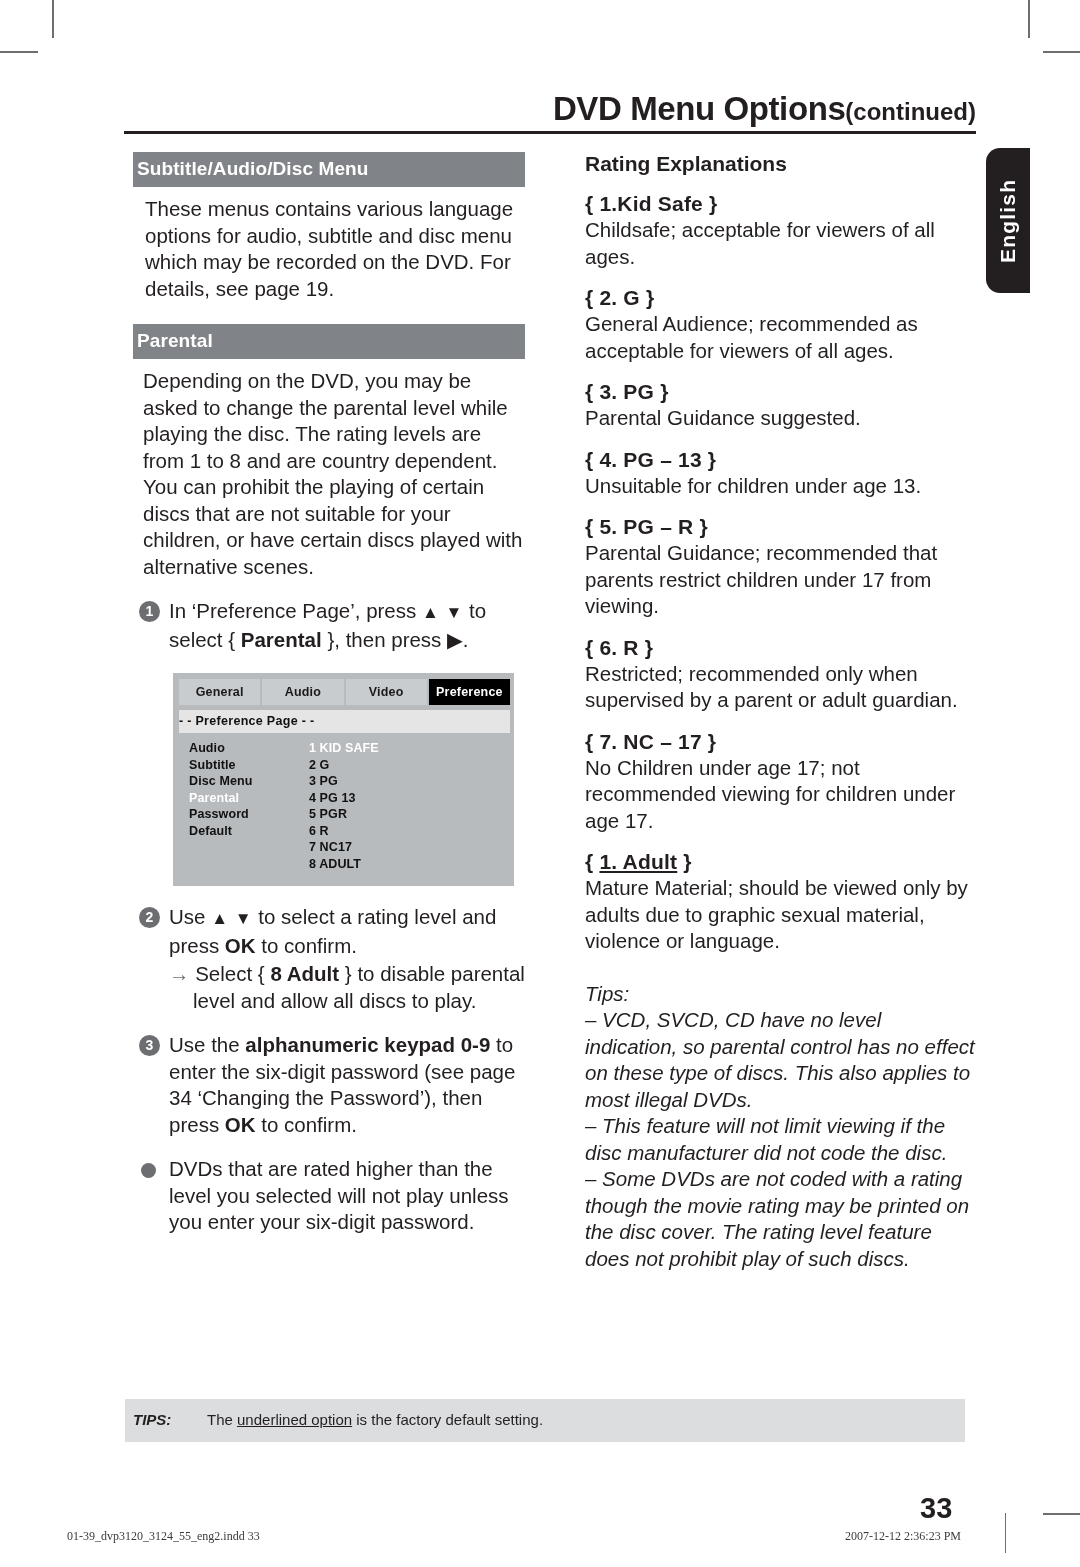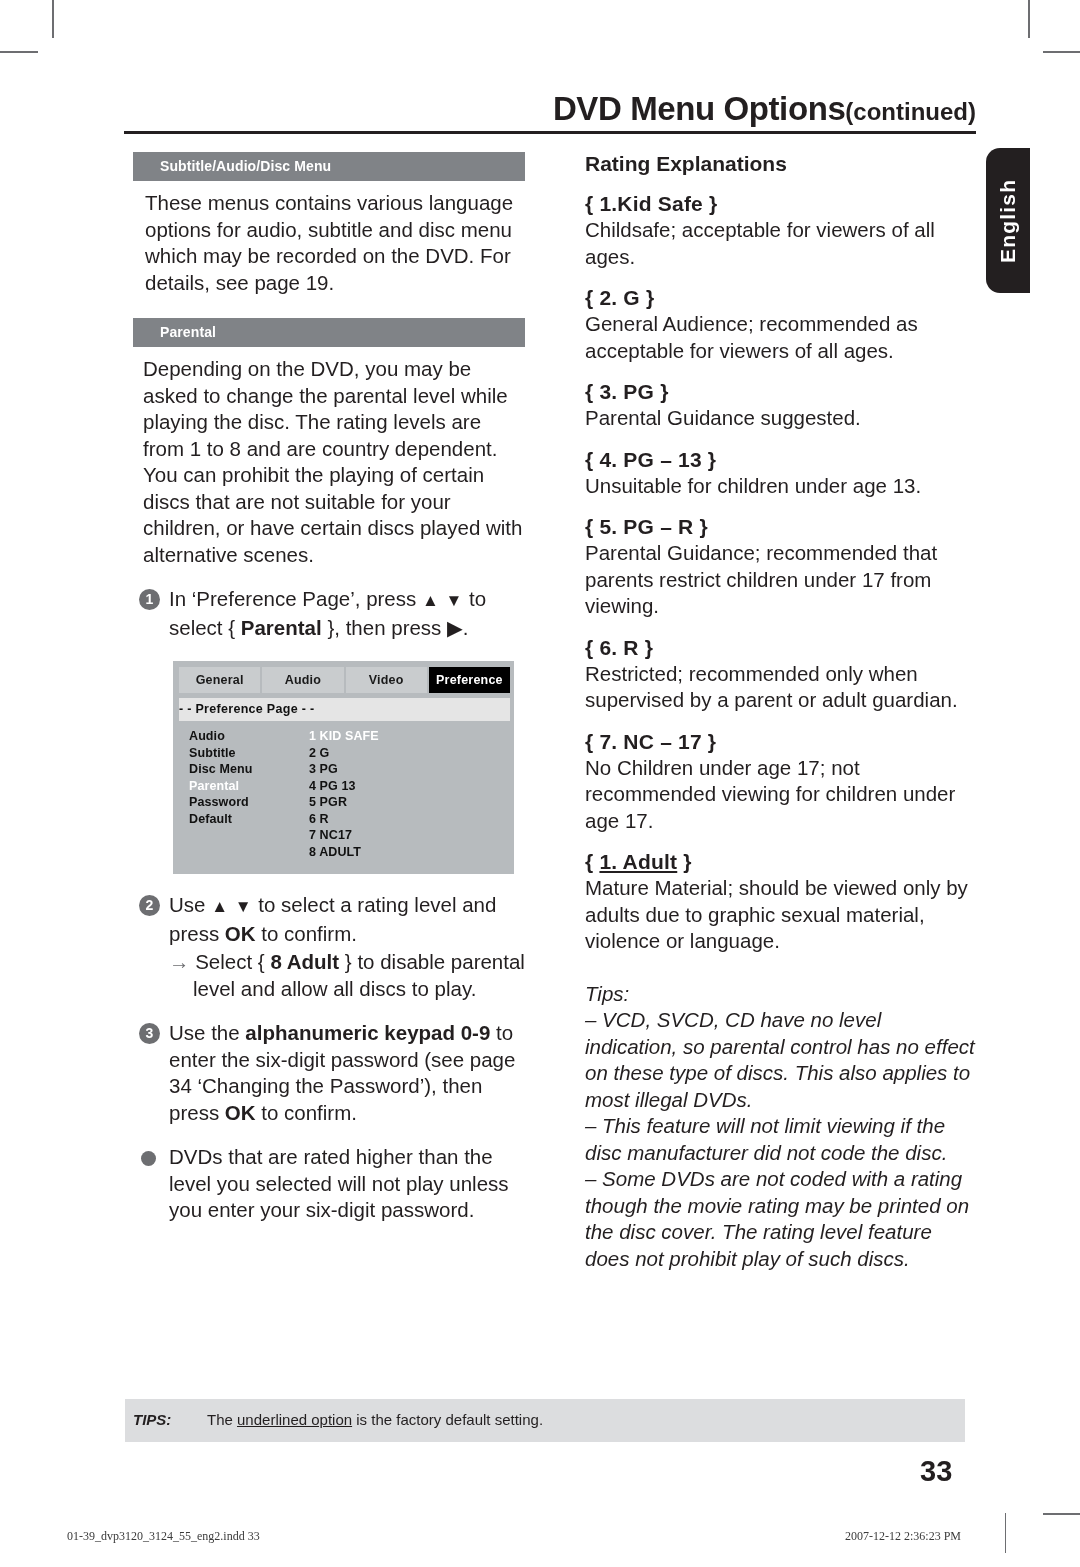--- a/index.html
+++ b/index.html
@@ -82,23 +82,23 @@
     position: absolute;
     top: 152px;
   }
   .col-left  { left: 133px; width: 392px; }
   .col-right { left: 585px; width: 392px; }
 
   
   .section-bar {
     background: #808387;
     color: #ffffff;
-    font-size: 14px;
-    font-weight: bold;
-    padding: 6px 0 7px 27px;
+    font-size: 19px;
+    font-weight: bold;
+    padding: 6px 0 7px 4px;
     letter-spacing: 0.1px;
   }
 
   
   .para {
     font-size: 20.5px;
     line-height: 26.5px;
     margin: 9px 0 0 0;
     padding-left: 12px;
   }
@@ -258,21 +258,21 @@
     font-weight: bold;
     font-style: italic;
   }
   .tips-row .ttext { display: block; padding-left: 74px; }
   .tips-row u { text-decoration: underline; }
 
   
   .page-num {
     position: absolute;
     left: 920px;
-    top: 1455px;
+    top: 1492px;
     font-size: 29px;
     font-weight: bold;
     color: #231f20;
   }
 
   
   .print-footer {
     position: absolute;
     top: 1529px;
     font-size: 12px;

